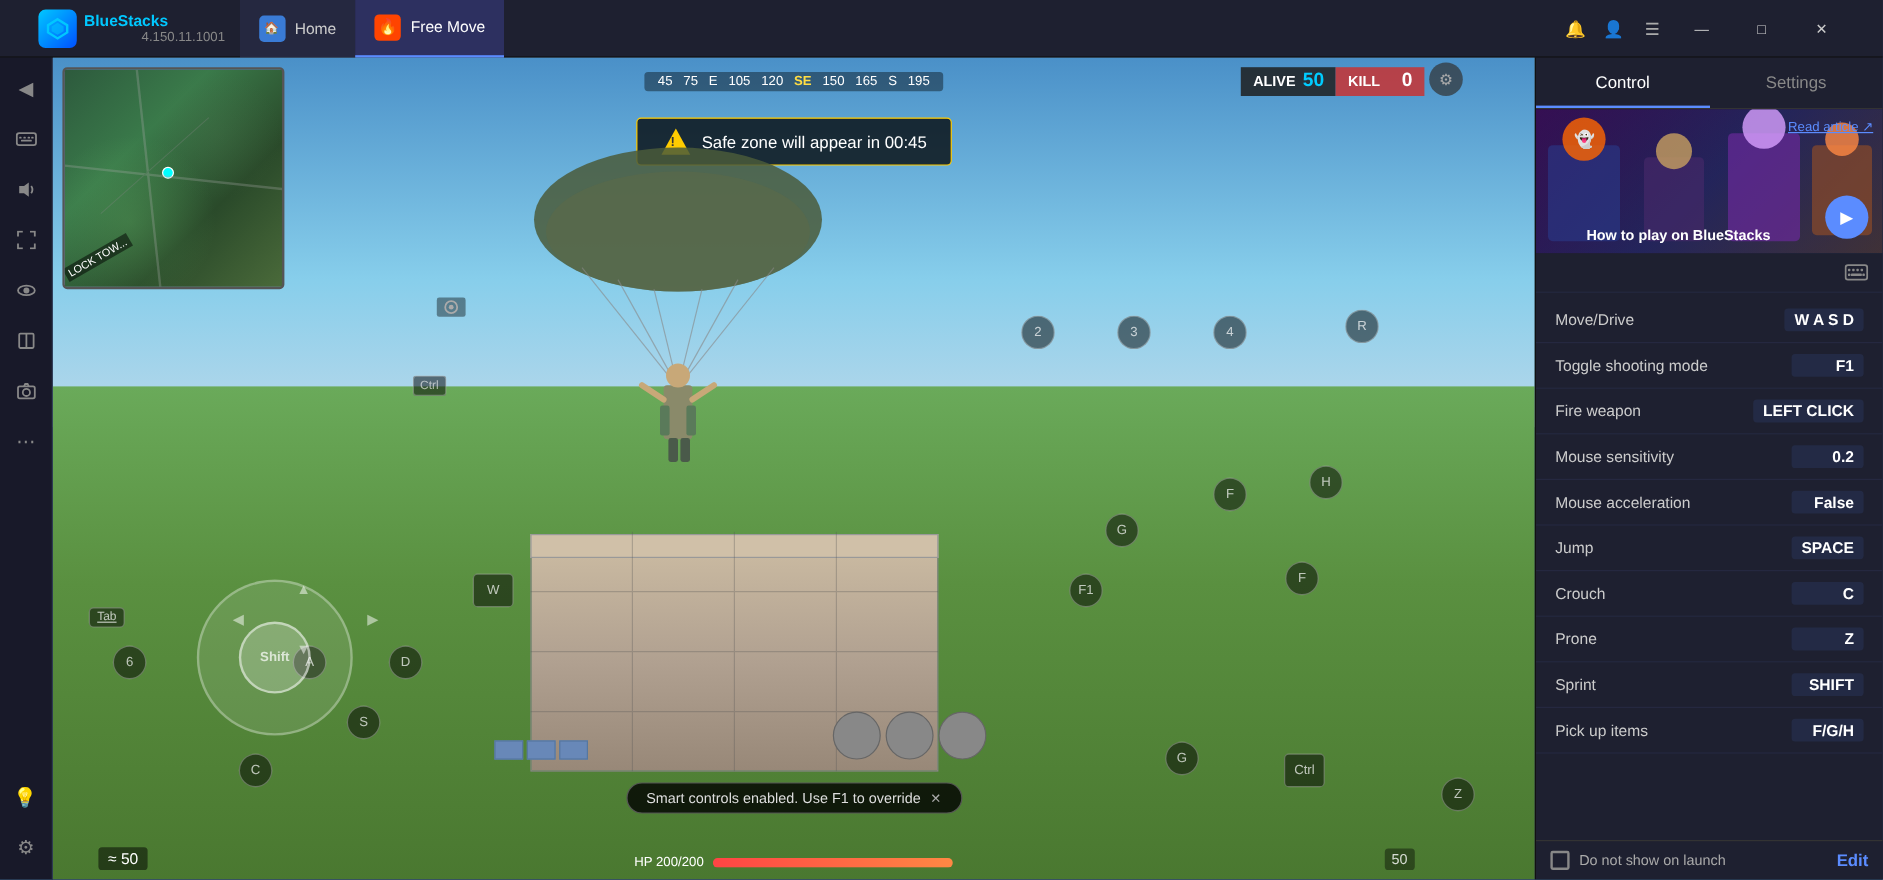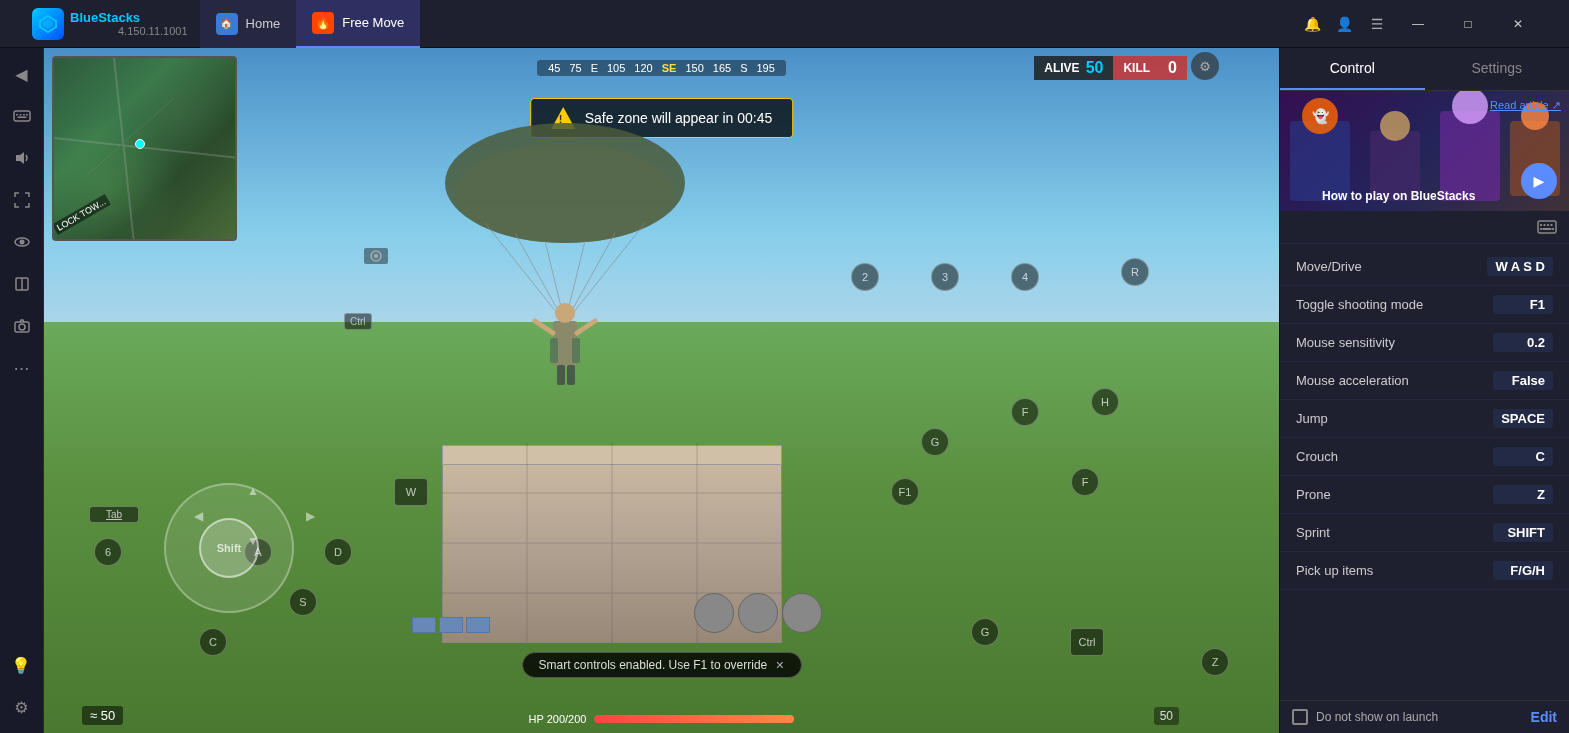--- a/index.html
+++ b/index.html
@@ -321,27 +321,27 @@
       height: 28px;
       display: flex;
       align-items: center;
       justify-content: center;
     }
 
     
     .tab-key {
       position: absolute;
       bottom: 210px;
-      left: 45px;
+      left: 30px;
       background: rgba(0,0,0,0.5);
       border: 1px solid rgba(255,255,255,0.3);
       border-radius: 4px;
       color: rgba(255,255,255,0.7);
       font-size: 10px;
-      padding: 2px 16px;
+      padding: 2px 6px;
       text-decoration: underline;
     }
     .smart-controls-banner {
       background: rgba(0,0,0,0.8);
       border: 1px solid #555;
       border-radius: 20px;
       padding: 5px 16px;
       color: #ddd;
       font-size: 12px;
       display: flex;
@@ -861,20 +861,24 @@
     <div class="controls-list" id="controls-list-container">
     <div class="control-row">
           <span class="control-name">Move/Drive</span>
           <span class="control-key">W A S D</span>
         </div>
         <div class="control-row">
           <span class="control-name">Toggle shooting mode</span>
           <span class="control-key">F1</span>
         </div>
         <div class="control-row">
+          <span class="control-name">Fire weapon</span>
+          <span class="control-key">LEFT CLICK</span>
+        </div>
+        <div class="control-row">
           <span class="control-name">Mouse sensitivity</span>
           <span class="control-key">0.2</span>
         </div>
         <div class="control-row">
           <span class="control-name">Mouse acceleration</span>
           <span class="control-key">False</span>
         </div>
         <div class="control-row">
           <span class="control-name">Jump</span>
           <span class="control-key">SPACE</span>

